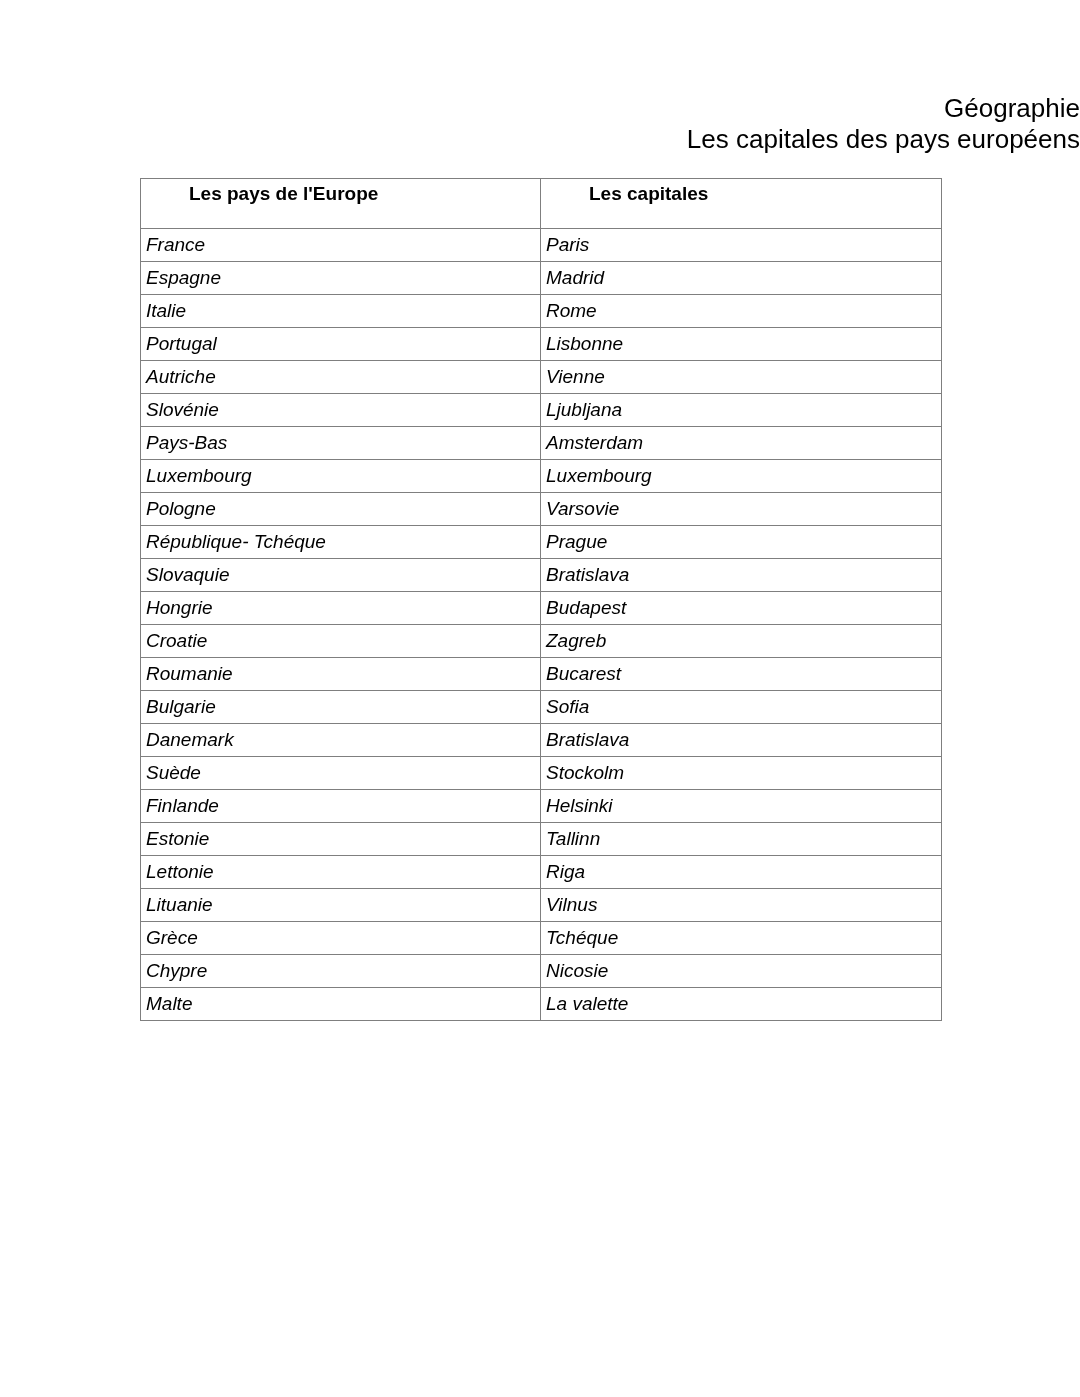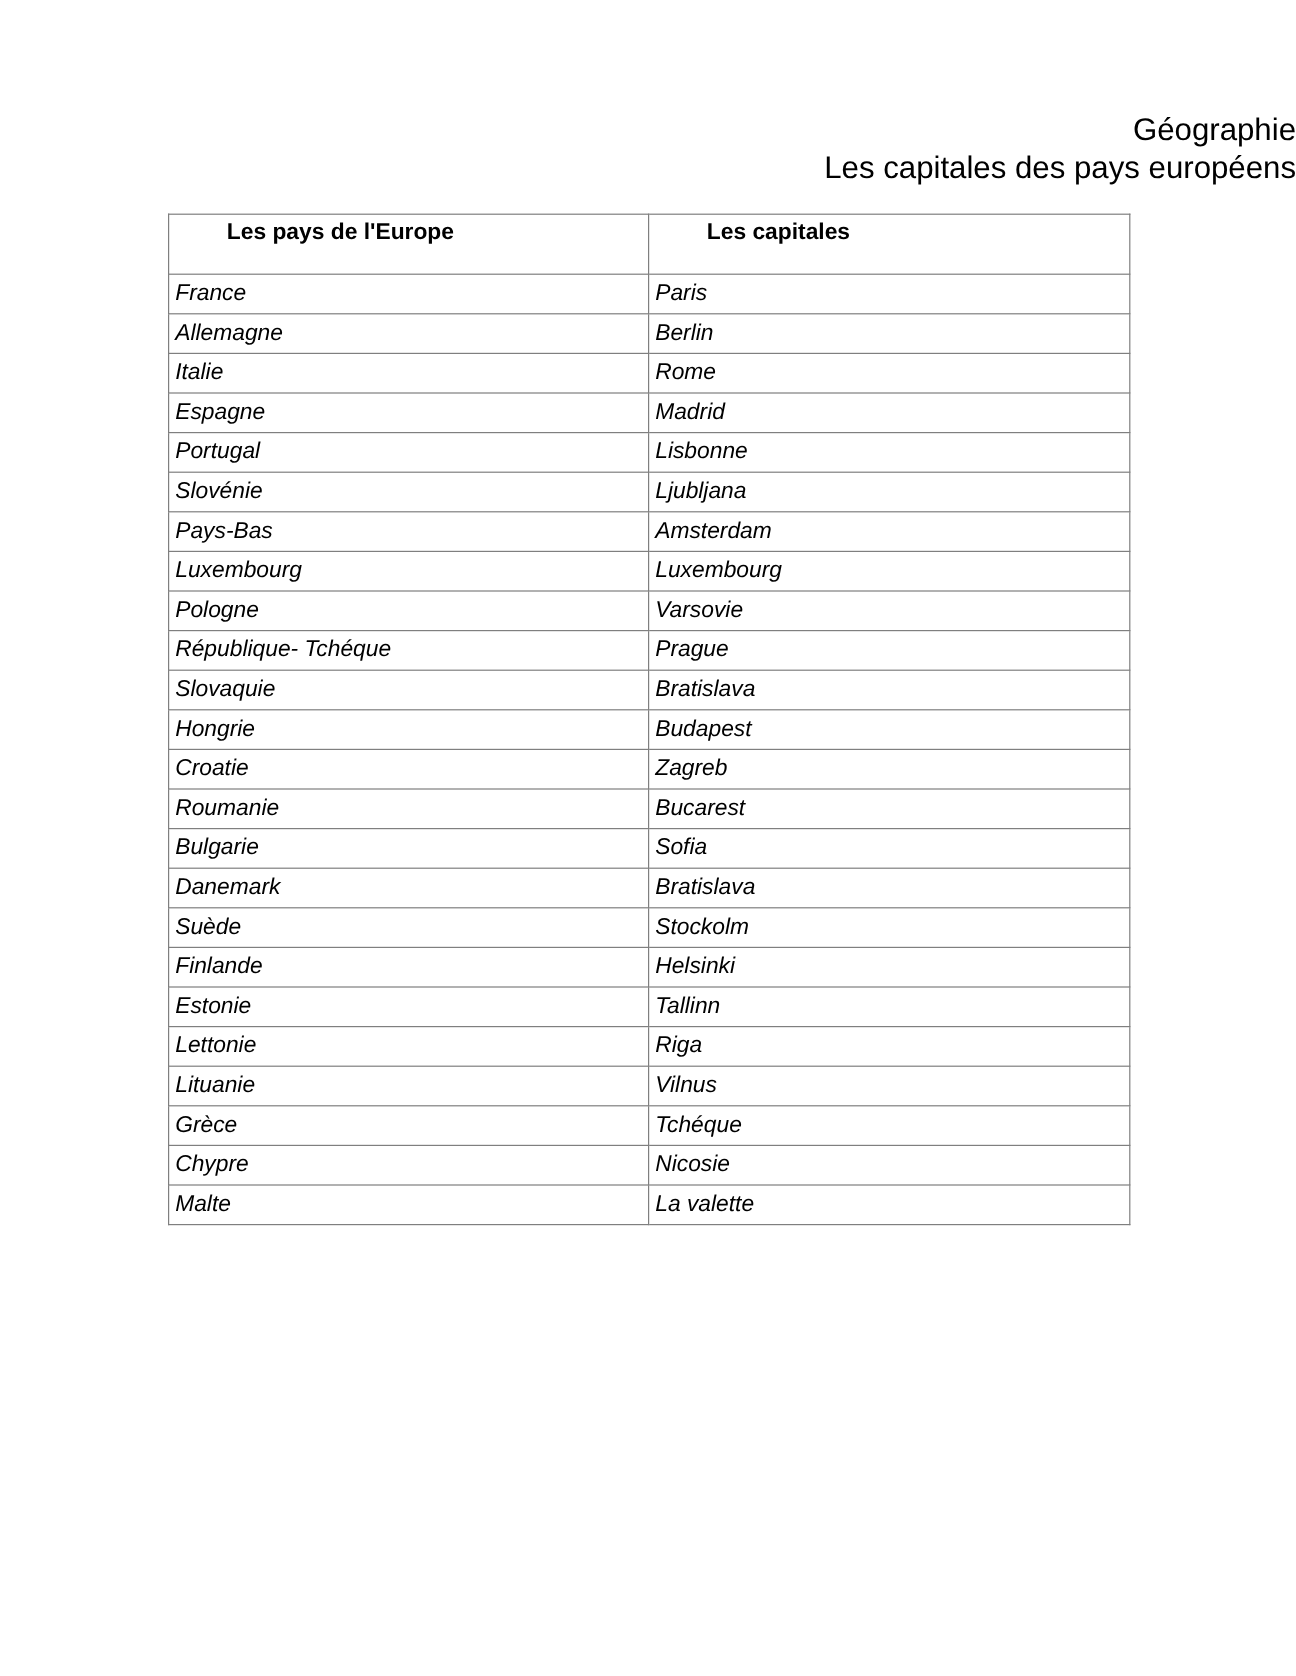--- a/index.html
+++ b/index.html
@@ -76,34 +76,34 @@
       <th>Les pays de l'Europe</th>
       <th>Les capitales</th>
     </tr>
   </thead>
   <tbody id="table-body">
       <tr>
         <td>France</td>
         <td>Paris</td>
       </tr>
       <tr>
-        <td>Allemagne</td>
-        <td>Berlin</td>
+        <td>Espagne</td>
+        <td>Madrid</td>
       </tr>
       <tr>
         <td>Italie</td>
         <td>Rome</td>
       </tr>
       <tr>
-        <td>Espagne</td>
-        <td>Madrid</td>
+        <td>Portugal</td>
+        <td>Lisbonne</td>
       </tr>
       <tr>
-        <td>Portugal</td>
-        <td>Lisbonne</td>
+        <td>Autriche</td>
+        <td>Vienne</td>
       </tr>
       <tr>
         <td>Slovénie</td>
         <td>Ljubljana</td>
       </tr>
       <tr>
         <td>Pays-Bas</td>
         <td>Amsterdam</td>
       </tr>
       <tr>

